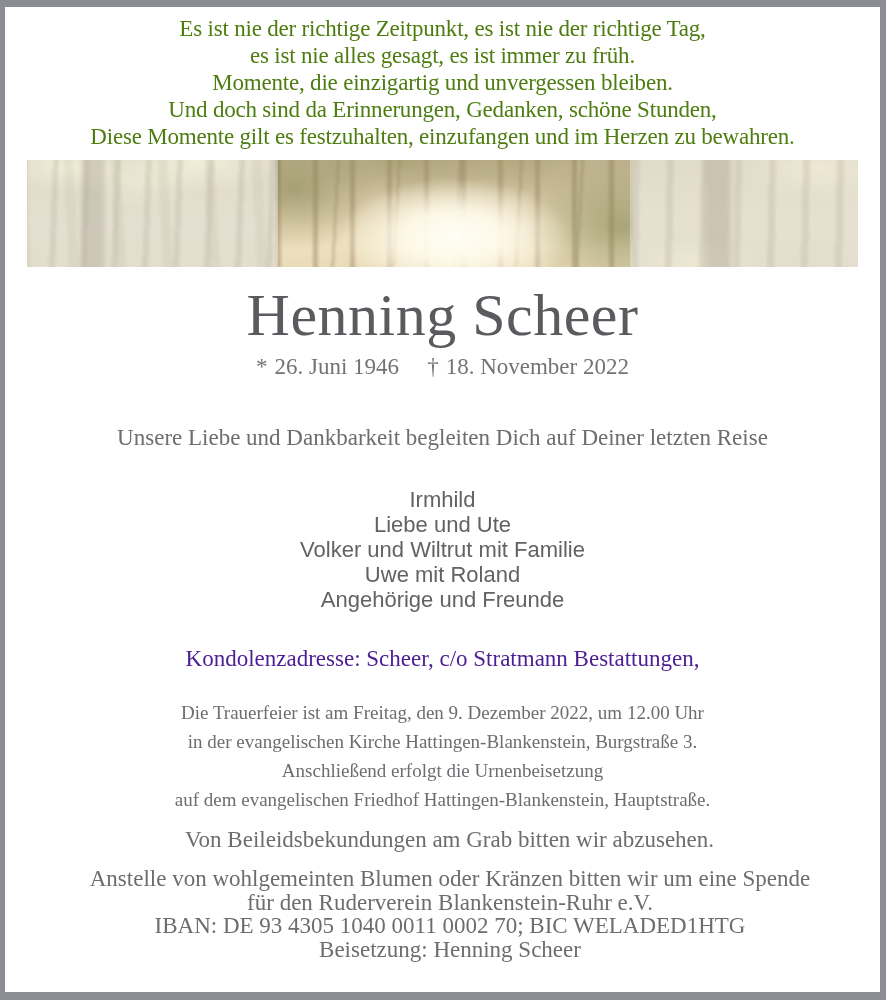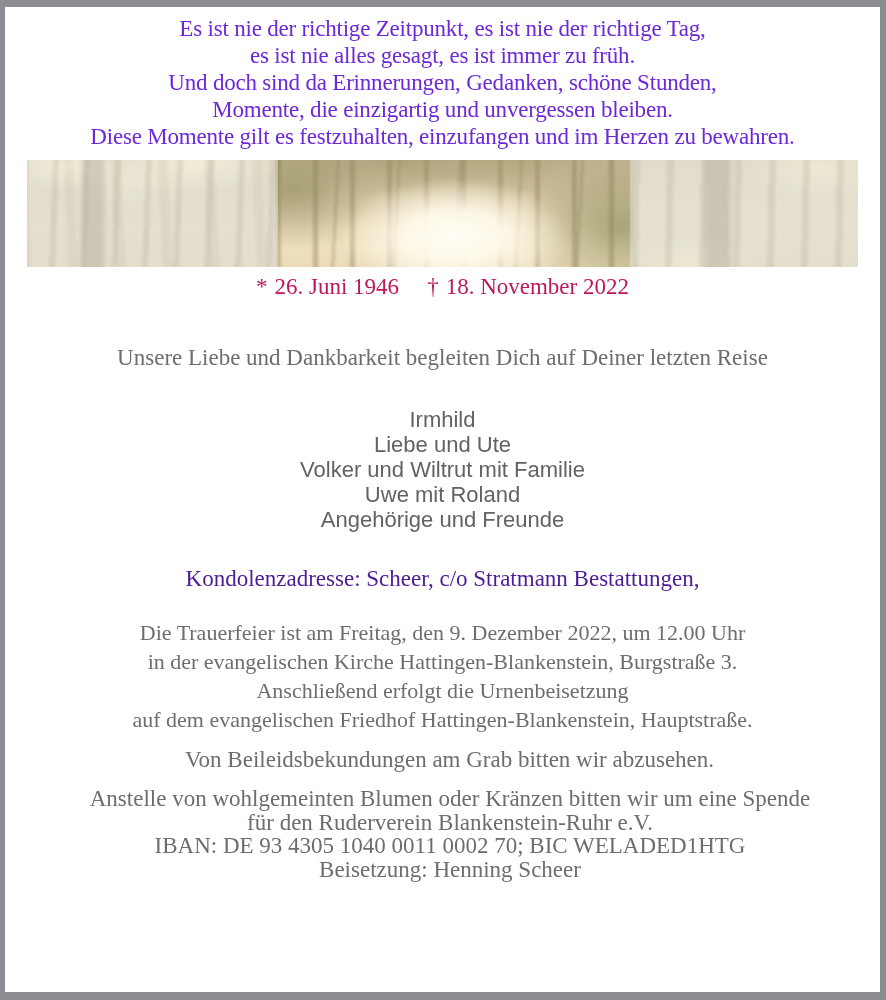--- a/index.html
+++ b/index.html
@@ -12,21 +12,21 @@
   .page {
     box-sizing:border-box;
     width:875px; height:985px;
     margin:7px 6px 8px 5px;
     background:#ffffff;
     overflow:hidden;
     text-align:center;
   }
 
   
-  .epigraph { padding-top:8px; font-size:23px; line-height:27px; color:#6d28d9; letter-spacing:-0.2px; }
+  .epigraph { padding-top:8px; font-size:23px; line-height:27px; color:#4d7c0f; letter-spacing:-0.2px; }
 
   
   .banner {
     position:relative;
     width:831px; height:107px;
     margin:10px auto 0;
     overflow:hidden;
     background:#d8d0b4;
   }
   .banner-art { position:absolute; top:-5px; bottom:-5px; left:-5px; right:-5px; filter:blur(1.7px); }
@@ -60,57 +60,58 @@
       radial-gradient(ellipse 110px 45px at 80% 12%, rgba(233,226,190,0.75), rgba(0,0,0,0) 70%),
       linear-gradient(to bottom, #ccc4a6, #d4ccb1 55%, #d0c8ac);
   }
   .banner-veil { position:absolute; top:0; bottom:0; pointer-events:none; }
   .veil-left  { left:0;  width:30.2%; background:rgba(255,255,255,0.34); }
   .veil-right { right:0; width:27.4%; background:rgba(255,255,255,0.34); }
   .veil-all   { left:0; right:0; background:rgba(255,255,255,0.10); }
 
   
   .name  { margin-top:16px; font-size:60px; line-height:64px; color:#595b5f; letter-spacing:0.5px; }
-  .dates { margin-top:6px; font-size:23px; line-height:28px; color:#be185d; }
+  .dates { margin-top:6px; font-size:23px; line-height:28px; color:#737373; }
   .dates .sym { margin-right:7px; }
   .dates .gap { display:inline-block; width:28px; }
 
   
   .dedication { margin-top:43px; font-size:23px; line-height:27px; color:#6b6d70;text-align:center; }
   .mourners   { margin-top:36px; font-family:Liberation Sans, sans-serif;
                 font-size:22px; line-height:25px; color:#606264; }
   .condolence { margin-top:32px; font-size:23px; line-height:29px; color:#4c1d95; }
-  .service    { margin-top:25px; font-size:22px; line-height:29px; color:#6b6d70; }
+  .service    { margin-top:25px; font-size:19px; line-height:29px; color:#6b6d70; }
   .note       { margin-top:12px; font-size:23px; line-height:27px; color:#6b6d70;padding-left:14px; }
   .donation   { margin-top:14px; font-size:23px; line-height:23.5px; color:#6b6d70;padding-left:15px; }
 </style>
 </head>
 <body>
 
 <div class="page">
 
   <div class="epigraph">
     <div>Es ist nie der richtige Zeitpunkt, es ist nie der richtige Tag,</div>
     <div>es ist nie alles gesagt, es ist immer zu früh.</div>
+    <div>Momente, die einzigartig und unvergessen bleiben.</div>
     <div>Und doch sind da Erinnerungen, Gedanken, schöne Stunden,</div>
-    <div>Momente, die einzigartig und unvergessen bleiben.</div>
     <div>Diese Momente gilt es festzuhalten, einzufangen und im Herzen zu bewahren.</div>
   </div>
 
   <div class="banner">
     <div class="banner-art">
       <div class="art art-left"></div>
       <div class="art art-center"></div>
       <div class="art art-right"></div>
     </div>
     <div class="banner-veil veil-left"></div>
     <div class="banner-veil veil-right"></div>
     <div class="banner-veil veil-all"></div>
   </div>
 
+  <div class="name">Henning Scheer</div>
 
   <div class="dates">
     <span class="sym">*</span><span>26. Juni 1946</span><span class="gap"></span><span class="sym">†</span><span>18. November 2022</span>
   </div>
 
   <div class="dedication">Unsere Liebe und Dankbarkeit begleiten Dich auf Deiner letzten Reise</div>
 
   <div class="mourners">
     <div>Irmhild</div>
     <div>Liebe und Ute</div>

